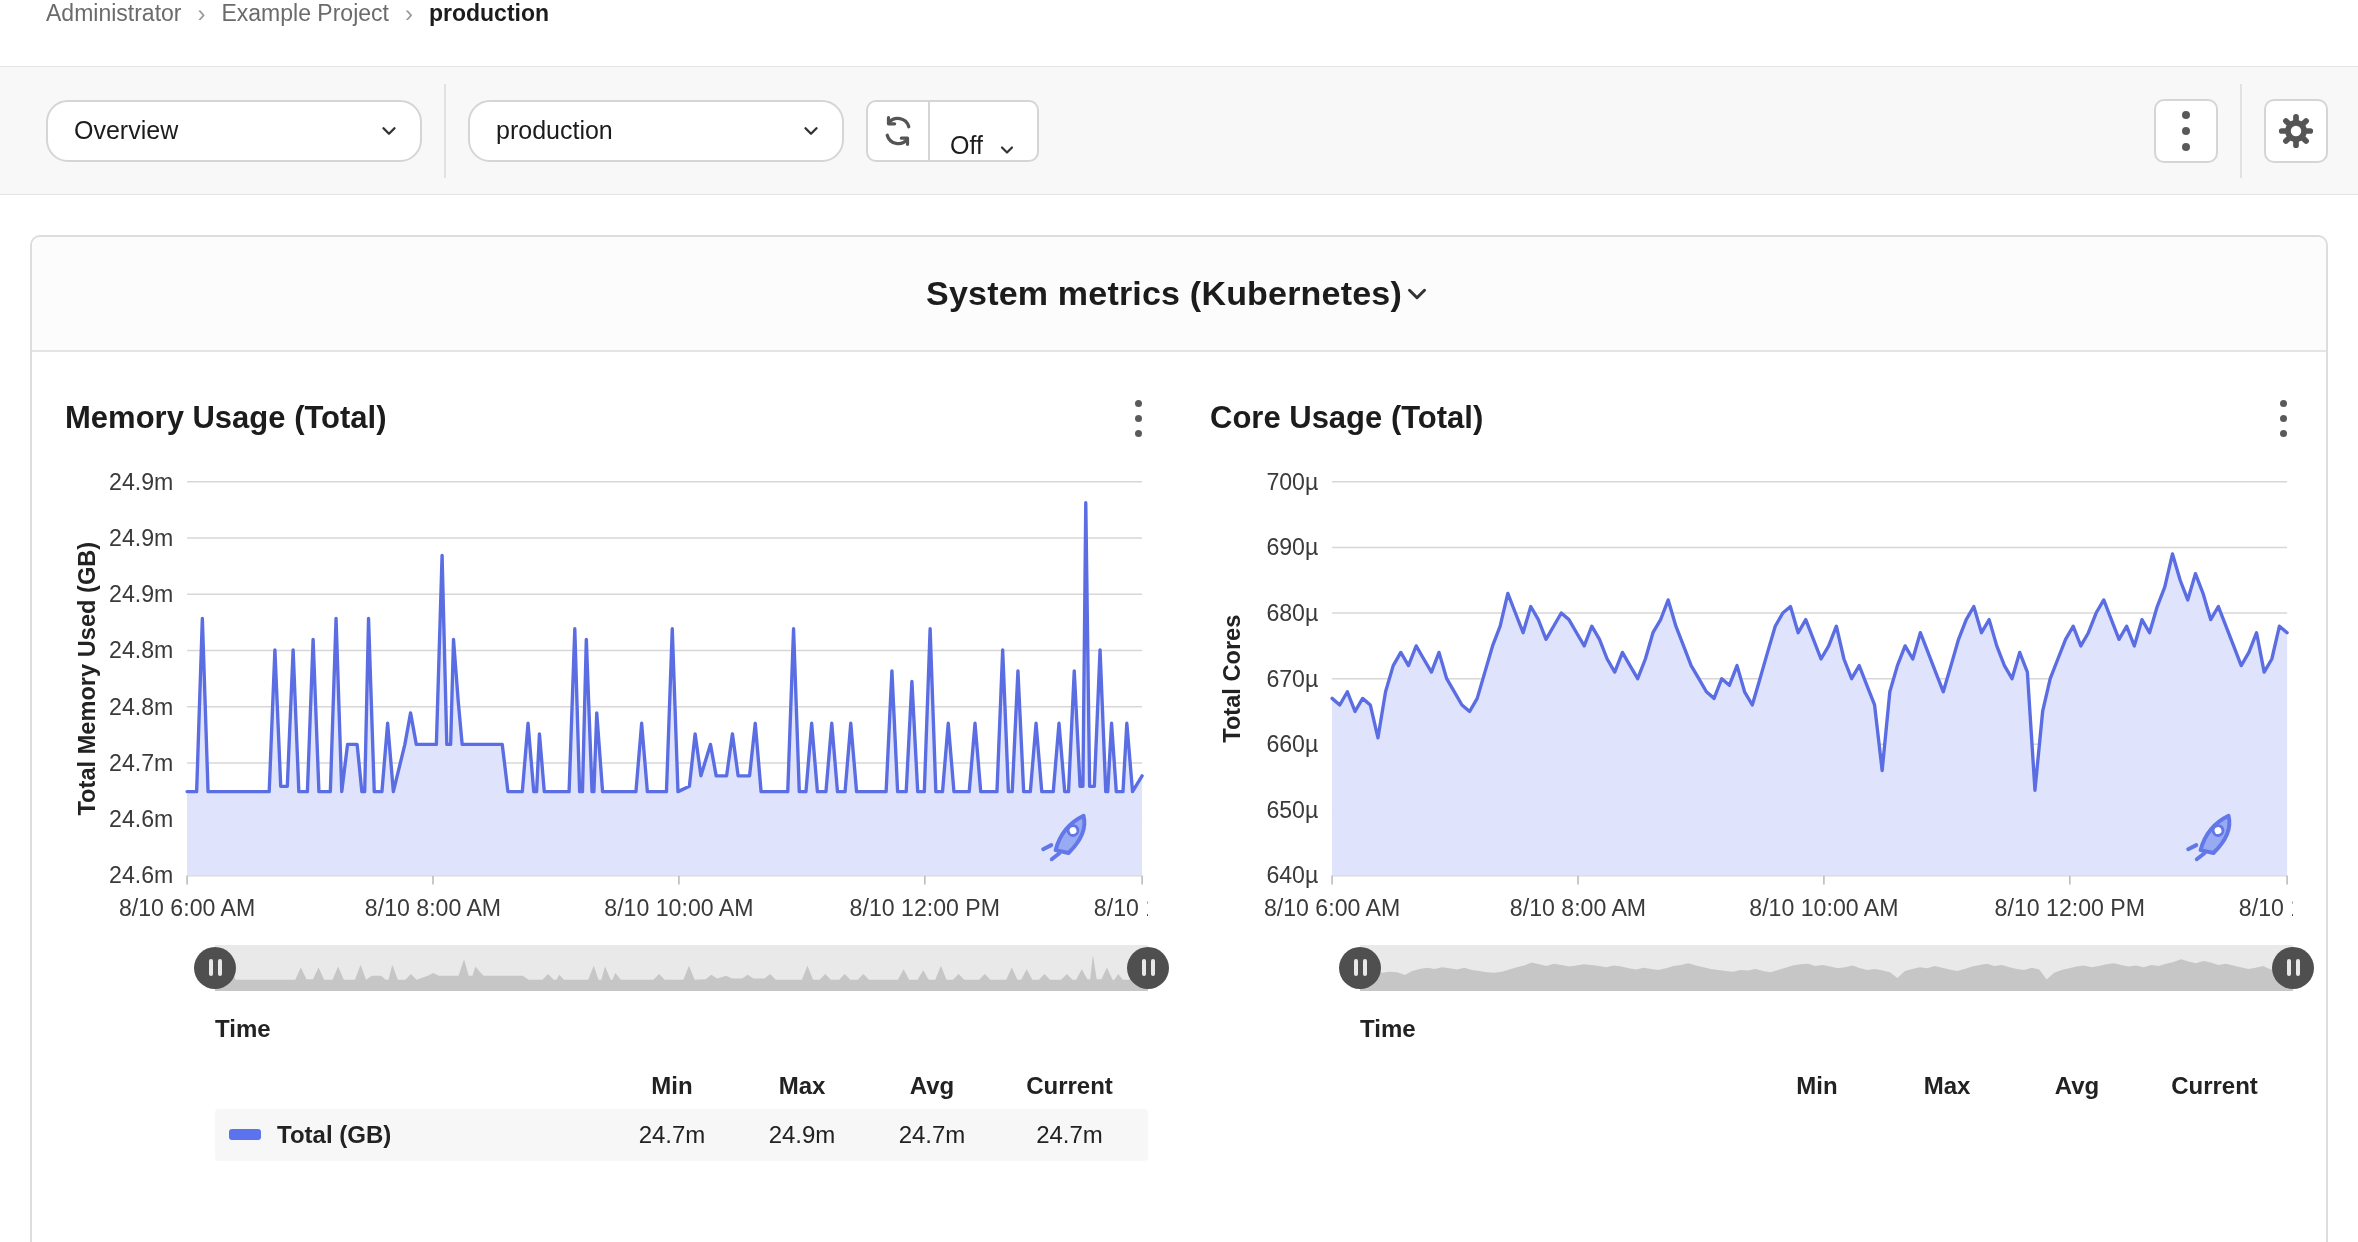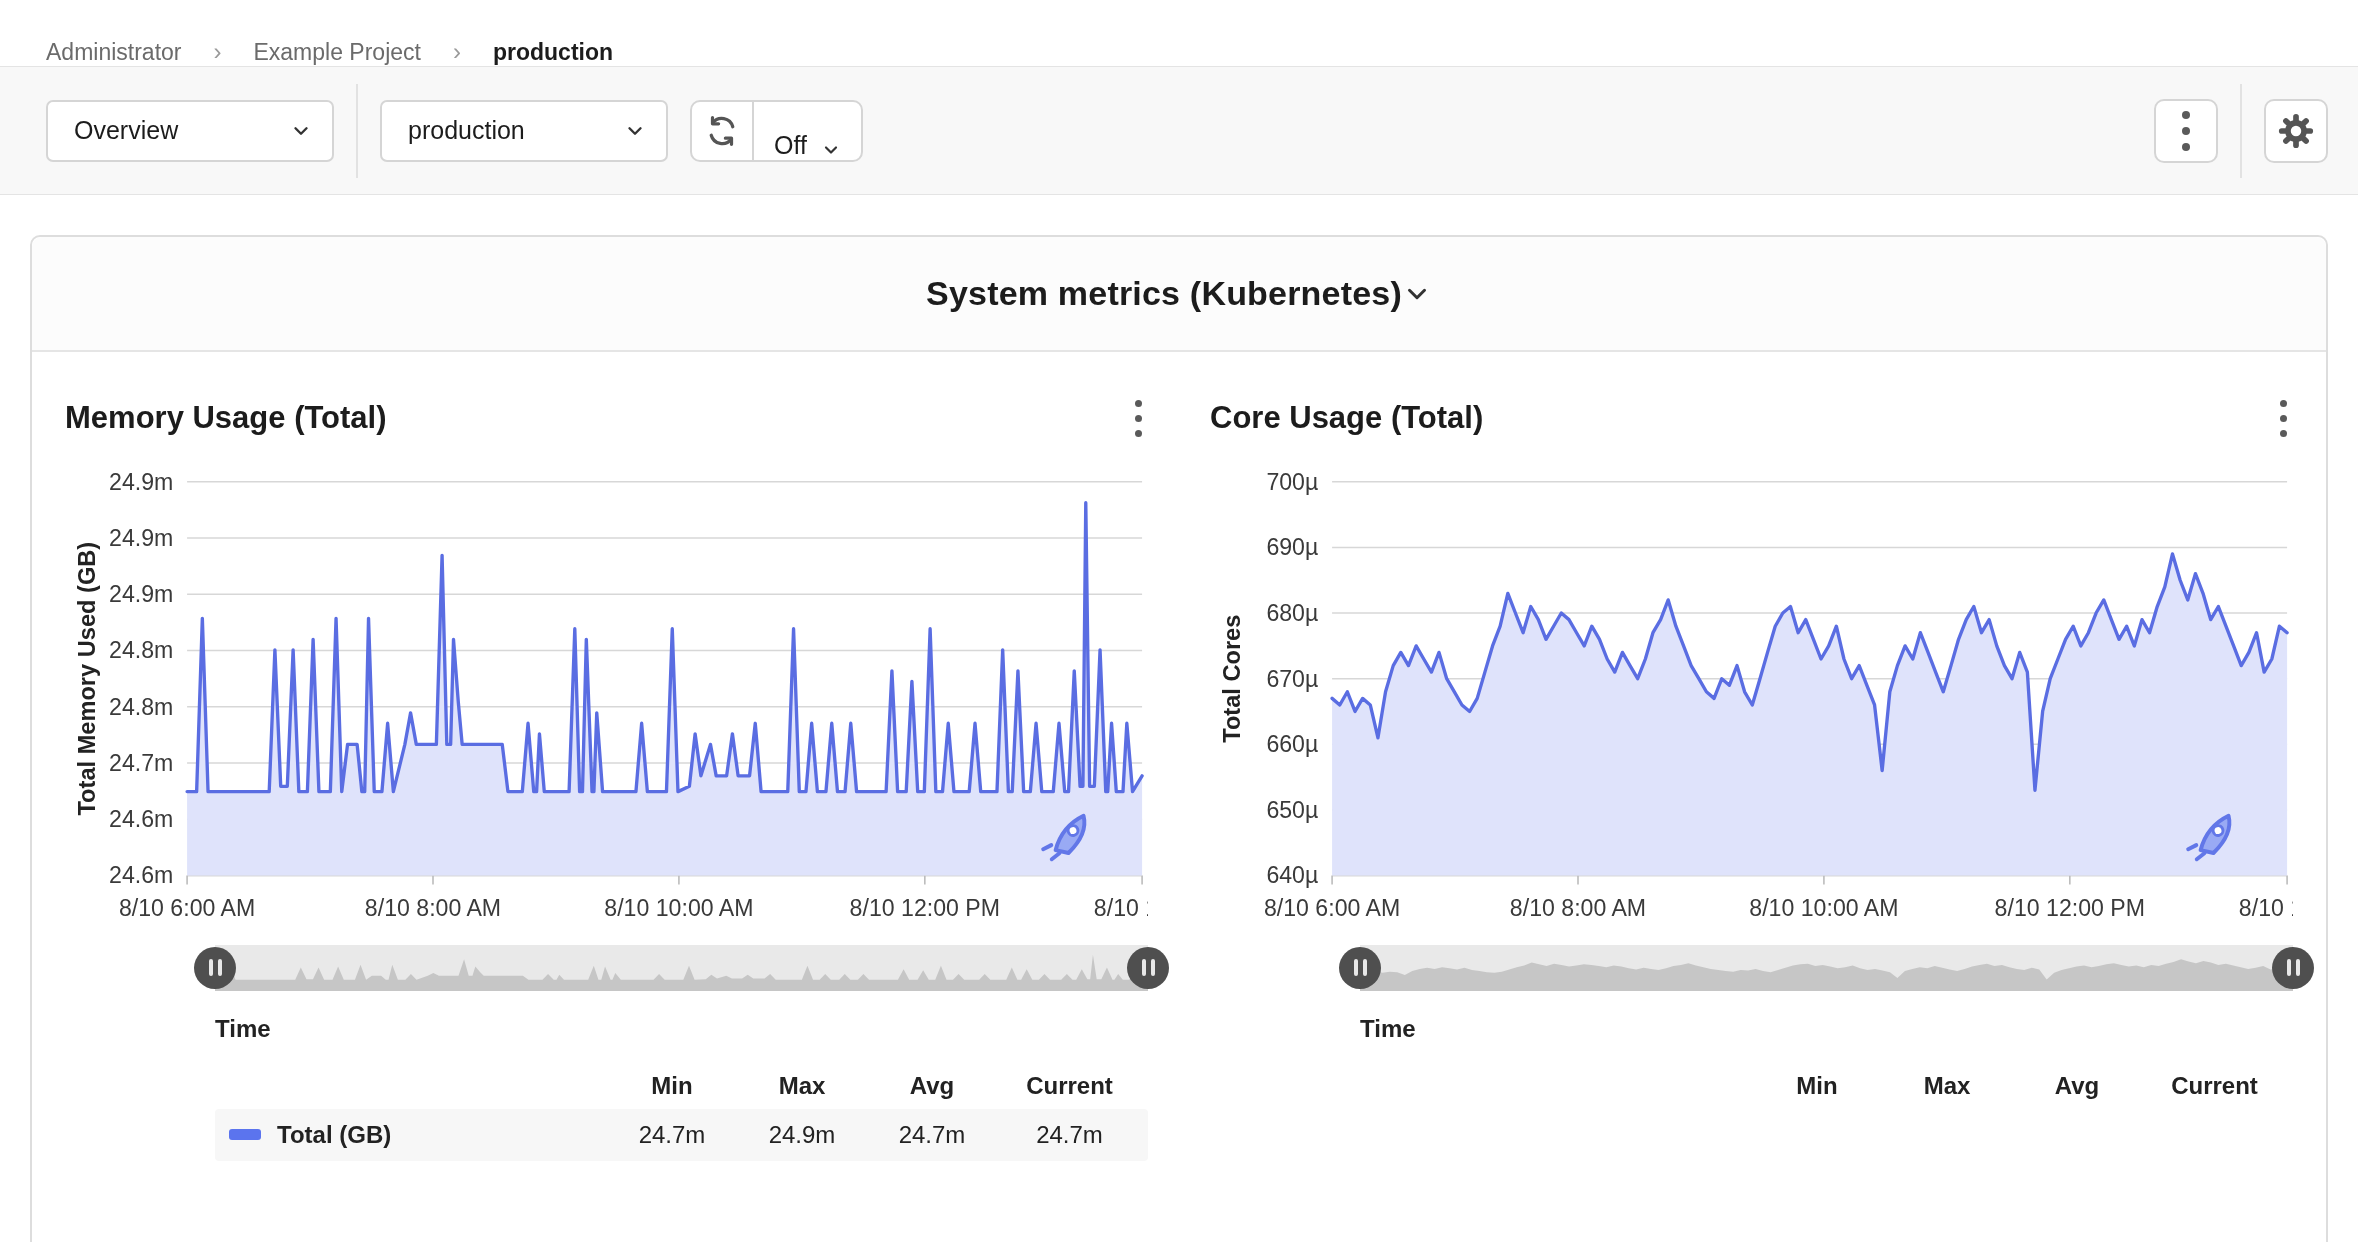--- a/index.html
+++ b/index.html
@@ -1,27 +1,27 @@
 <!DOCTYPE html>
 <html><head>
 <meta charset="utf-8">
 <style>
   *{box-sizing:border-box}
   html,body{margin:0;padding:0}
   body{width:2358px;height:1242px;overflow:hidden;background:#fff;color:#1c1c1c;
        font-family:"Liberation Sans",sans-serif}
   
-  .breadcrumb{height:67px;display:flex;align-items:flex-end;gap:32px;padding:0 46px;
+  .breadcrumb{height:67px;display:flex;align-items:flex-start;gap:16px;padding:0 46px;
               font-size:23px;color:#6b6b6b;border-bottom:1px solid #e4e4e4;background:#fff}
   .breadcrumb .sep{color:#9a9a9a;font-size:24px}
   .breadcrumb .crumb-current{color:#1c1c1c;font-weight:bold}
   
   .toolbar{height:128px;background:#f8f8f8;border-bottom:1px solid #e4e4e4;
            display:flex;align-items:center;gap:22px;padding:0 30px 0 46px}
-  .sel{width:288px;height:62px;background:#fff;border:2px solid #d5d5d5;border-radius:7px;
+  .sel{width:376px;height:62px;background:#fff;border:2px solid #d5d5d5;border-radius:22px;
        display:flex;align-items:center;justify-content:space-between;
        padding:0 20px 0 26px;font-size:25px;cursor:pointer}
   .vsep{width:2px;height:94px;background:#e2e2e2}
   .refresh-group{display:flex;align-items:stretch;height:62px;background:#fff;
                  border:2px solid #d5d5d5;border-radius:10px;overflow:hidden}
   .refresh-btn{width:62px;display:flex;align-items:center;justify-content:center;
                border-right:2px solid #d5d5d5;cursor:pointer}
   .off-btn{display:flex;align-items:flex-end;gap:14px;padding:0 20px;font-size:25px;cursor:pointer}
   .spacer{flex:1}
   .iconbtn{width:64px;height:64px;border:2px solid #d5d5d5;background:#fff;border-radius:10px;

